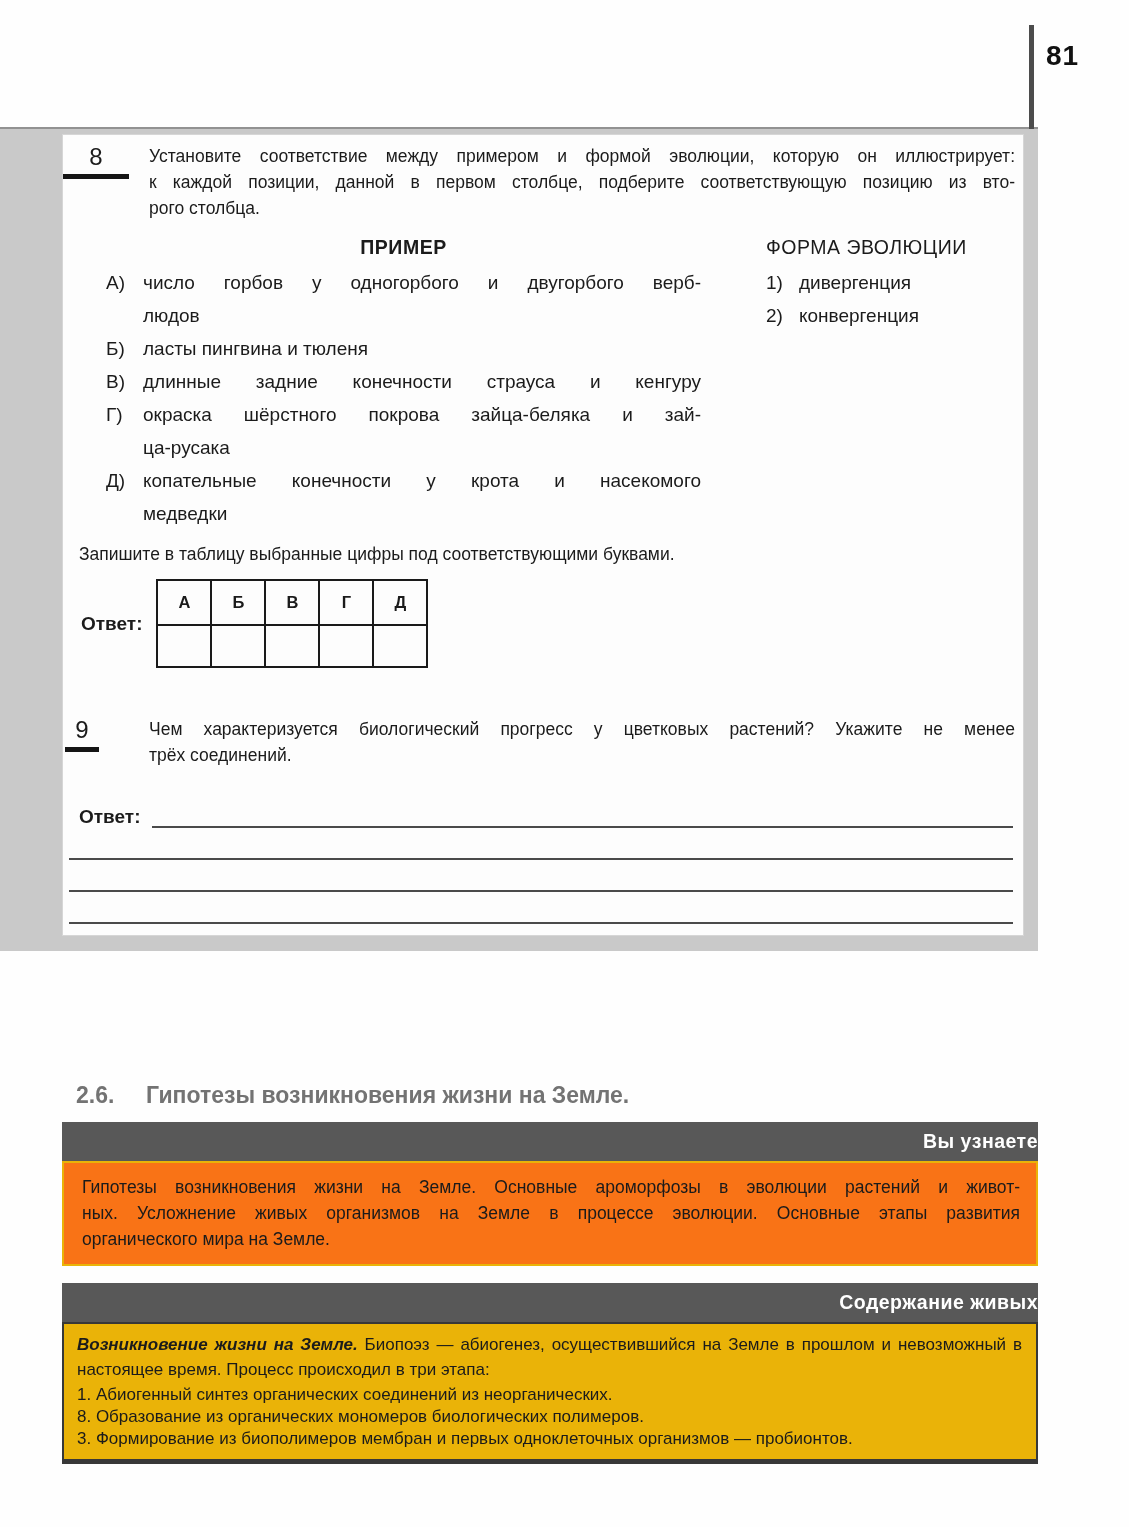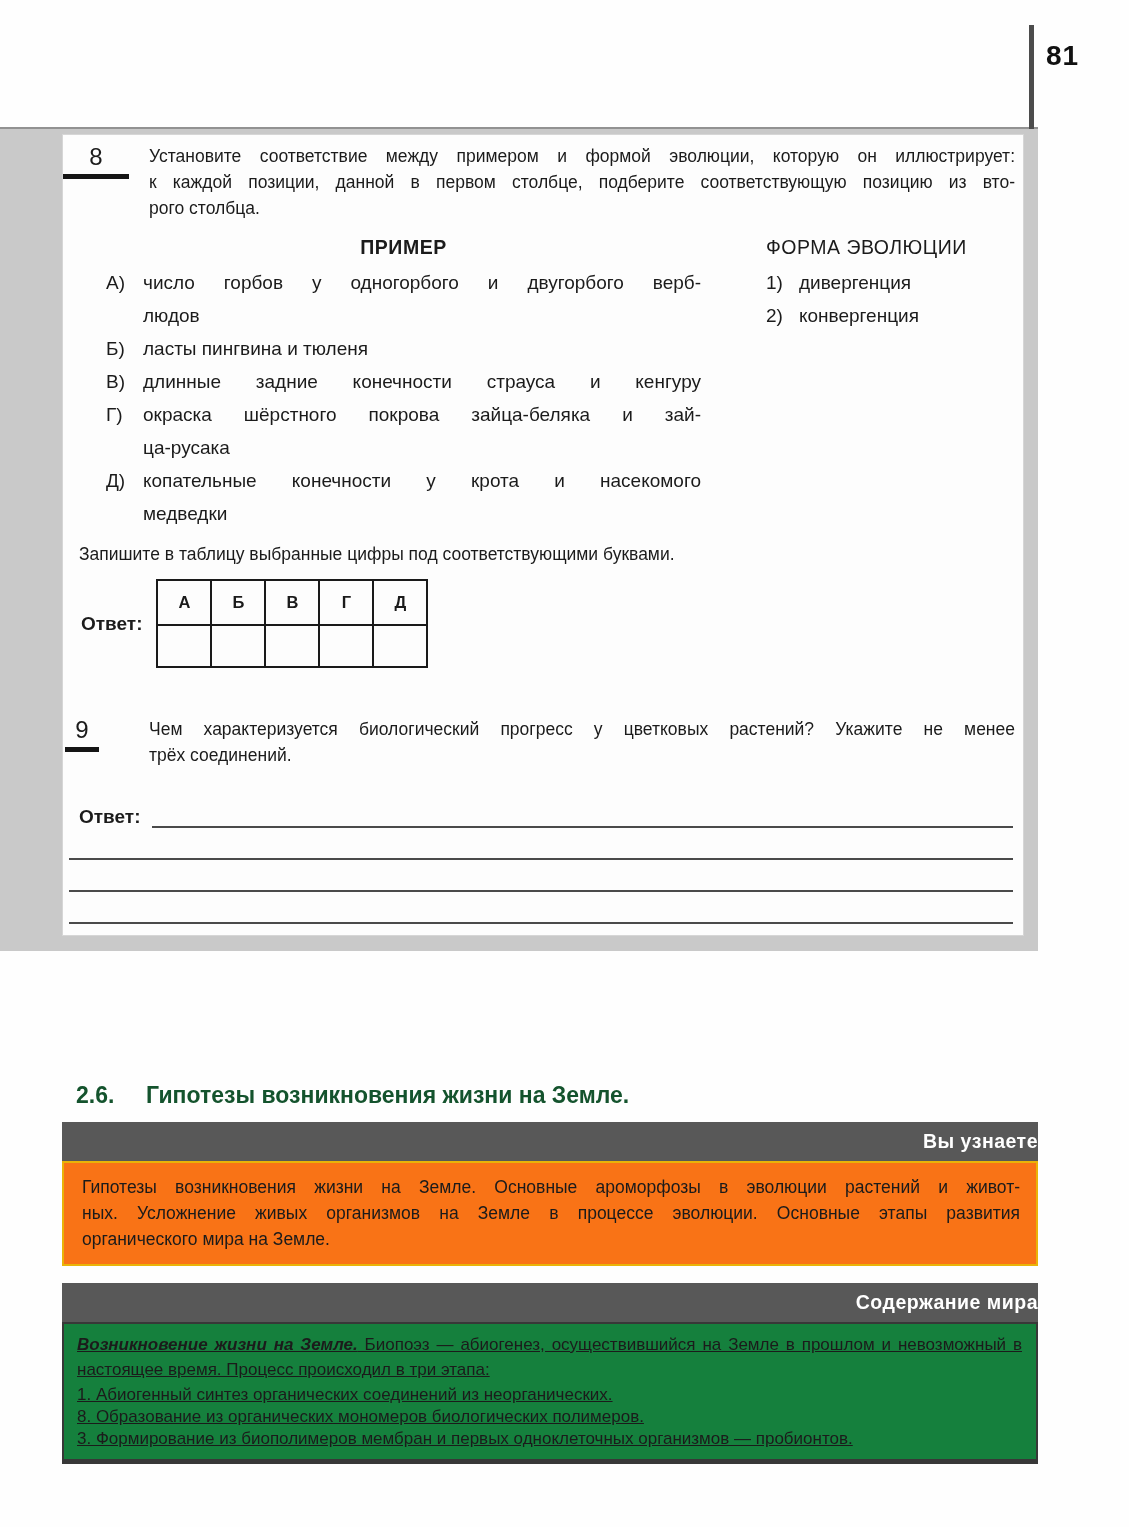--- a/index.html
+++ b/index.html
@@ -55,29 +55,29 @@
   .ans-table th { height:45px; font-size:16.5px; font-weight:bold; }
   .ans-table td { height:42px; font-size:16.5px; }
 
   .q9-block { margin-top:48px; }
   .answer-row9 { display:flex; align-items:flex-end; margin-top:36px; margin-left:16px; margin-right:10px; }
   .ans-line-first { flex:1; margin-left:12px; border-bottom:2px solid #4a4a4a; height:24px; }
   .ans-line { margin-left:6px; margin-right:10px; height:32px; border-bottom:2px solid #4a4a4a; }
 
   
   .section26 { position:absolute; left:62px; top:1078px; width:976px; }
-  .heading { display:flex; margin-left:14px; font-size:23px; font-weight:bold; line-height:34px; color:#14532d; }
+  .heading { display:flex; margin-left:14px; font-size:23px; font-weight:bold; line-height:34px; color:#737373; }
   .heading-num { width:70px; flex:none; }
   .banner { margin-top:10px; height:39px; background:#585858; color:#ffffff;
             font-size:19.5px; font-weight:bold; text-align:right; line-height:39px; letter-spacing:0.5px; }
   .info-box { border:2px solid #eab308; background:#f97316; padding:11px 16px 12px 18px;
               font-size:17.5px; line-height:26px; }
   .gap { height:7px; }
-  .content-box { border:2px solid #383838; border-bottom-width:5px; background:#15803d;
-                 padding:8px 14px 9px 13px;text-decoration:underline; }
+  .content-box { border:2px solid #383838; border-bottom-width:5px; background:#eab308;
+                 padding:8px 14px 9px 13px; }
   .lead { font-size:17px; line-height:25px; text-align:justify; }
   .lead-bold { font-weight:bold; font-style:italic; }
   .content-list { margin-top:2px; font-size:17px; line-height:22px; }
 </style>
 </head>
 <body>
 
 <div class="backdrop"></div>
 <div class="edge-bar"></div>
 <div class="page-num">81</div>
@@ -204,21 +204,21 @@
 
   <div class="banner">Вы узнаете</div>
   <div class="info-box">
     <div class="jl">Гипотезы возникновения жизни на Земле. Основные ароморфозы в эволюции растений и живот-</div>
     <div class="jl">ных. Усложнение живых организмов на Земле в процессе эволюции. Основные этапы развития</div>
     <div>органического мира на Земле.</div>
   </div>
 
   <div class="gap"></div>
 
-  <div class="banner">Содержание мира</div>
+  <div class="banner">Содержание живых</div>
   <div class="content-box">
     <div class="lead">
       <span class="lead-bold">Возникновение жизни на Земле.</span><span> Биопоэз — абиогенез, осуществившийся на Земле в прошлом и невозможный в настоящее время. Процесс происходил в три этапа:</span>
     </div>
     <div class="content-list">
       <div>1. Абиогенный синтез органических соединений из неорганических.</div>
       <div>8. Образование из органических мономеров биологических полимеров.</div>
       <div>3. Формирование из биополимеров мембран и первых одноклеточных организмов — пробионтов.</div>
     </div>
   </div>

